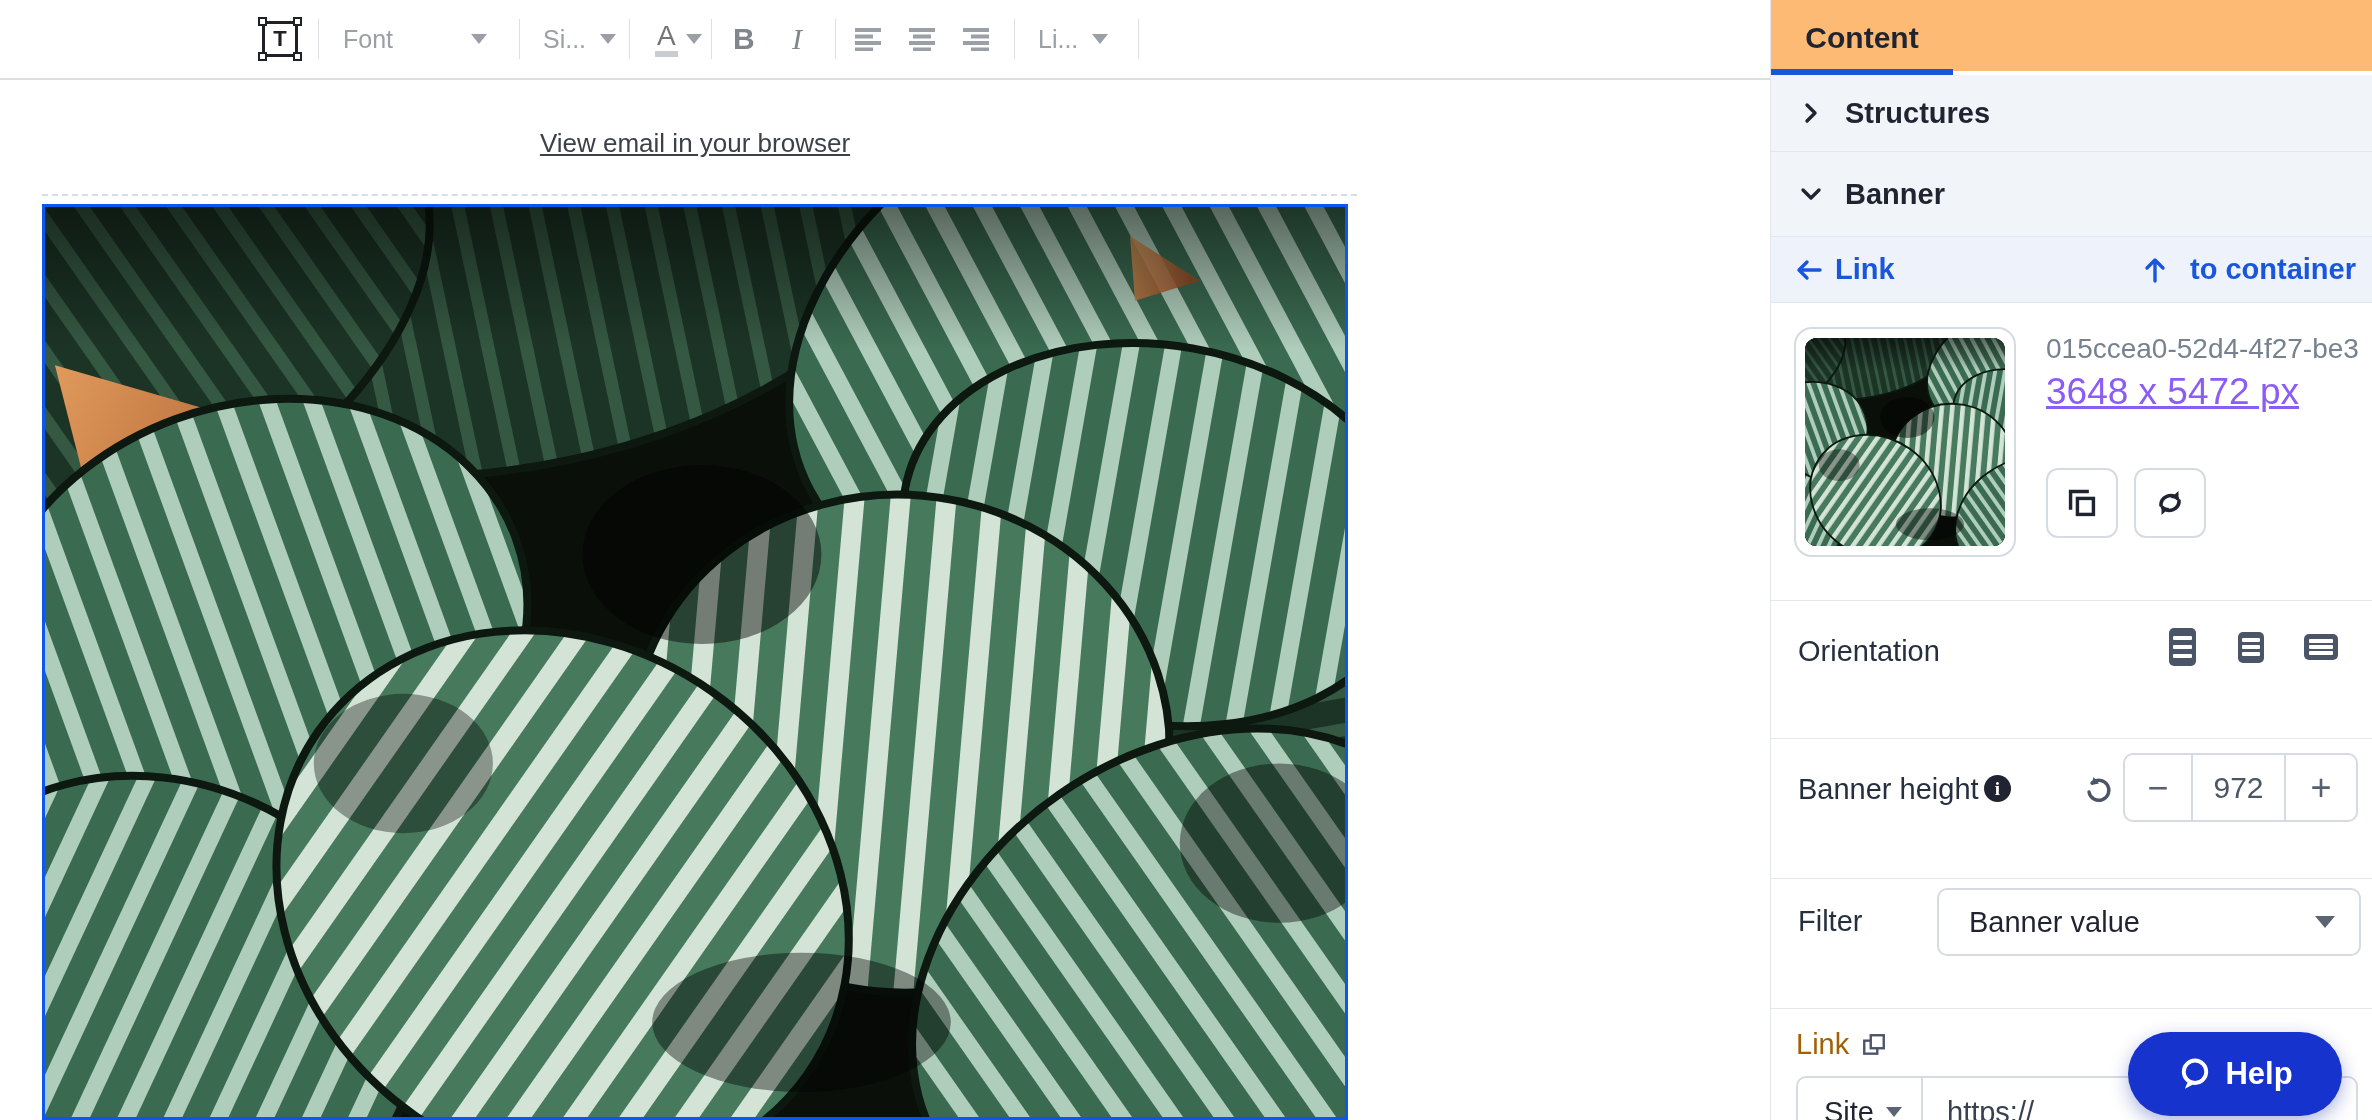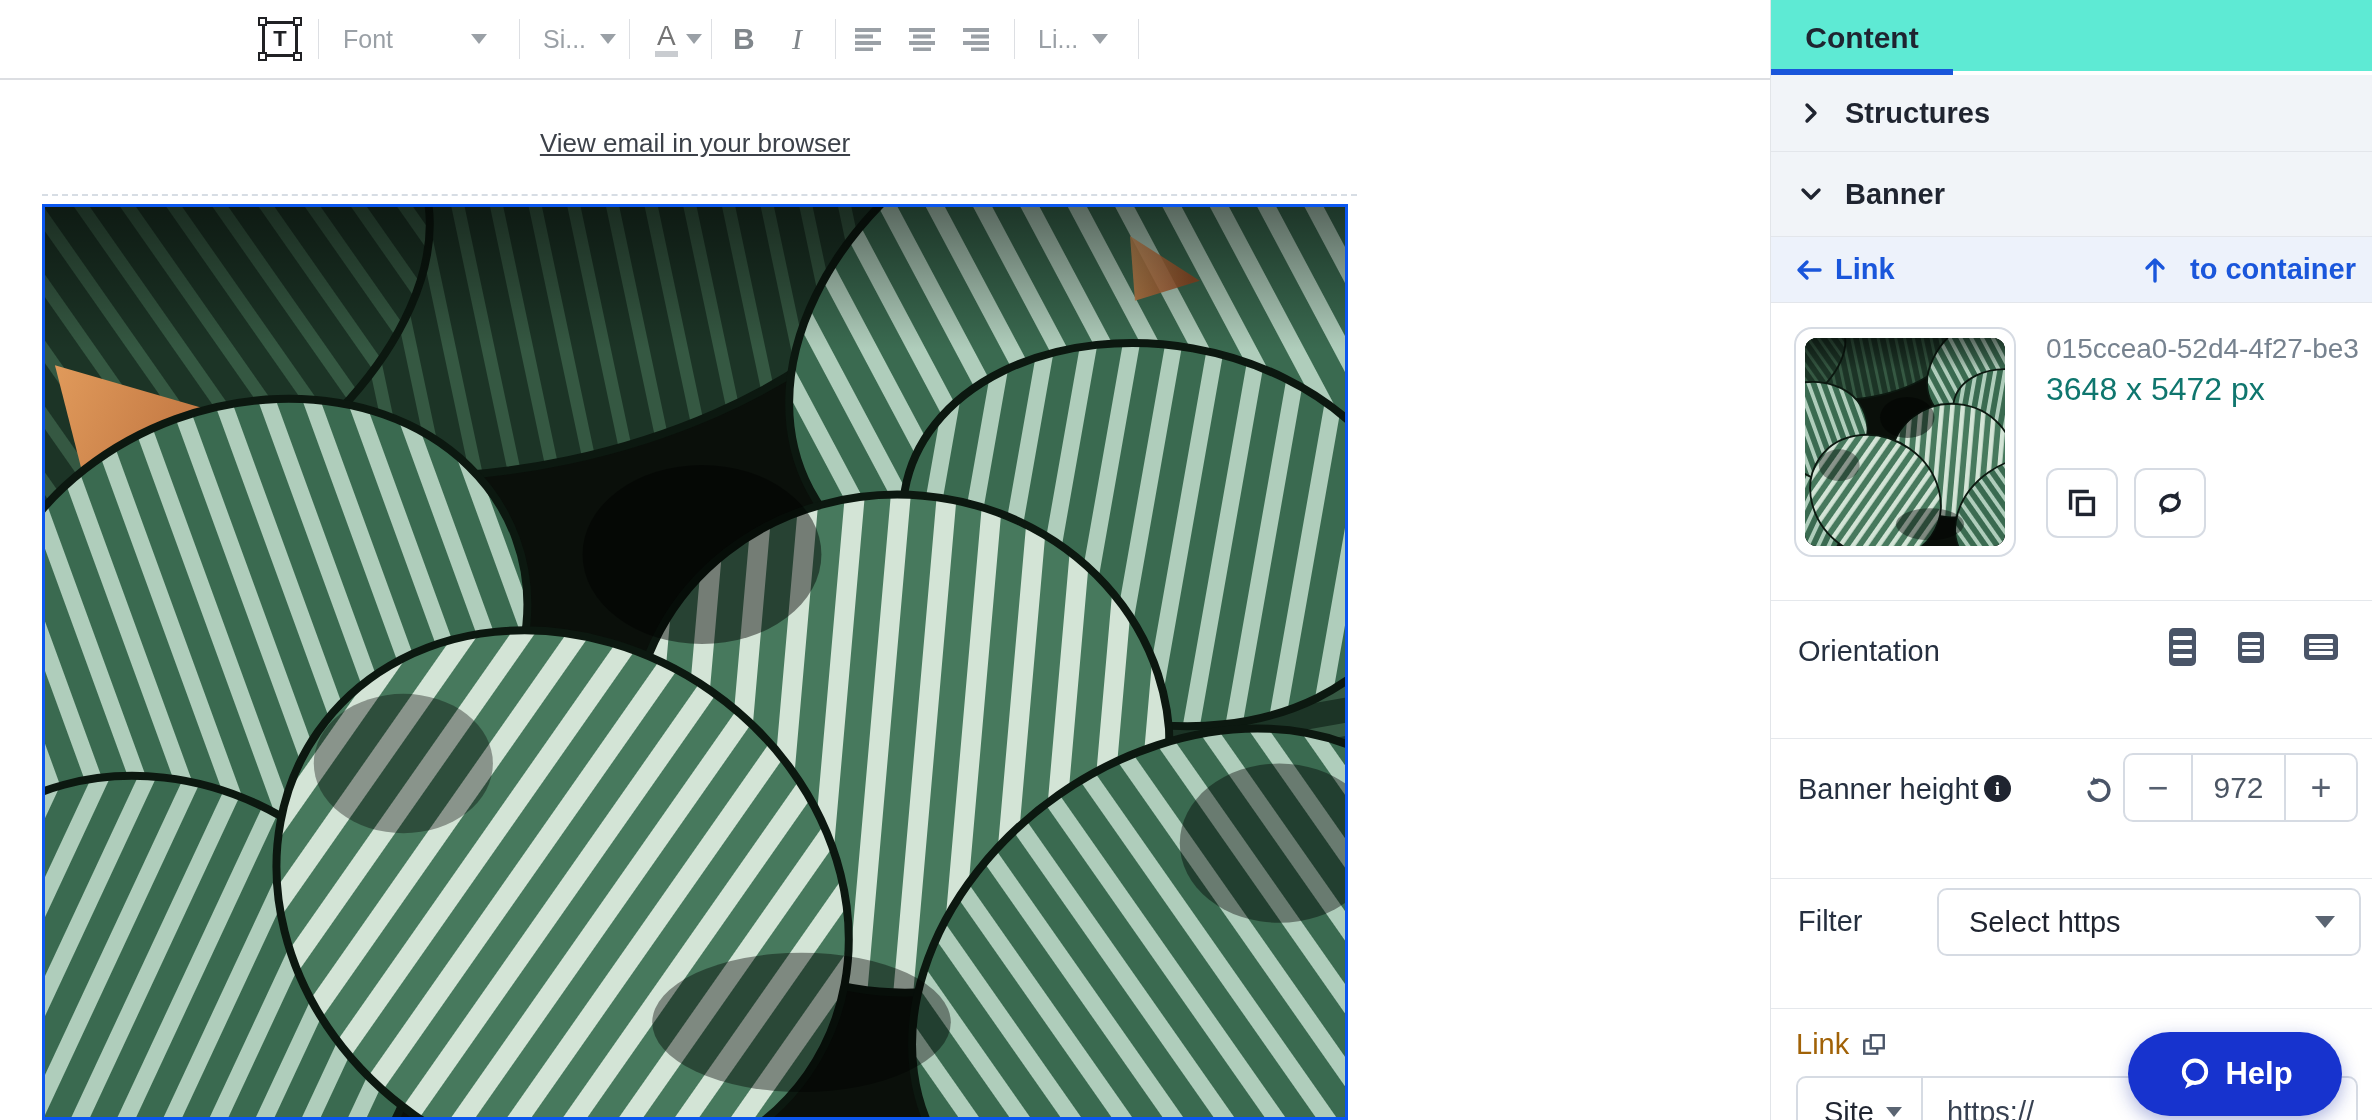--- a/index.html
+++ b/index.html
@@ -34,21 +34,21 @@
   .struct-dash { position:absolute; left:42px; top:194px; width:1315px; height:0;
                  border-top:2px dashed #D7DDE4; }
 
   .email-image { position:absolute; left:42px; top:204px; width:1306px; height:916px;
                  border:3px solid #0B57F0; background:#0A0F0A; overflow:hidden; }
   .email-image svg { display:block; }
 
   
   .sidebar { position:absolute; left:1770px; top:0; width:602px; height:1120px; background:#fff;
              border-left:1px solid #E2E5E9; }
-  .tabs { position:absolute; left:0; top:0; width:602px; height:71px; background:#5eead4; }
+  .tabs { position:absolute; left:0; top:0; width:602px; height:71px; background:#fdba74; }
   .tab { position:absolute; top:0; height:75px; display:flex; align-items:center; justify-content:center;
          font-size:30px; font-weight:600; cursor:pointer; }
   .tab.active { color:#1F2430; }
   .tab.inactive { color:#646E7E; }
   .tab.active::after { content:""; position:absolute; left:0; bottom:0; width:100%; height:6px; background:#1A56DB; }
   .tab.t0 { left:0; width:182px; }
   .tab.t1 { left:182px; width:200px; }
 
   .srow { position:absolute; left:0; width:602px; background:#F1F4F8; border-bottom:1px solid #E3E6EB;
           display:flex; align-items:center; cursor:pointer; }
@@ -63,21 +63,21 @@
   .tocontainer { position:absolute; right:17px; display:flex; align-items:center; cursor:pointer; }
   .tocontainer span { margin-left:22px; font-size:29px; font-weight:600; color:#1A56DB; }
 
   .panel { position:absolute; left:0; top:303px; width:602px; height:817px; background:#fff; }
 
   .thumb-card { position:absolute; left:23px; top:24px; width:222px; height:230px;
                 border:2px solid #D6DBE3; border-radius:18px; background:#fff; padding:9px; cursor:pointer; }
   .thumb-clip { width:200px; height:208px; border-radius:12px; overflow:hidden; background:#0A0F0A; }
   .img-name { position:absolute; left:275px; top:30px; width:315px; font-size:28px; color:#76828F;
               white-space:nowrap; overflow:hidden; }
-  .img-dims { position:absolute; left:275px; top:68px; width:315px; font-size:32px; color:#0f766e; }
+  .img-dims { position:absolute; left:275px; top:68px; width:315px; font-size:37px; color:#8b5cf6;text-decoration:underline; }
   .icon-btn { position:absolute; top:165px; width:72px; height:70px; border:2px solid #D6DBE3;
               border-radius:12px; background:#fff; display:flex; align-items:center; justify-content:center;
               cursor:pointer; }
   .icon-btn.b1 { left:275px; } .icon-btn.b2 { left:363px; }
 
   .divider { position:absolute; left:0; width:602px; height:0; border-top:1px solid #E5E8EC; }
   .d1{top:297px} .d2{top:435px} .d3{top:575px} .d4{top:705px}
 
   .prop-label { position:absolute; font-size:29px; color:#252F3F; }
 
@@ -374,21 +374,21 @@
       <div class="stepper">
         <div class="step-btn step-minus">−</div>
         <input class="step-val" readonly="" value="972" style="">
         <div class="step-btn step-plus">+</div>
       </div>
 
       <div class="divider d3"></div>
 
       <div class="prop-label" style="left:27px; top:602px">Filter</div>
       <div class="select">
-        <span class="sel-text">Select https</span>
+        <span class="sel-text">Banner value</span>
         <span class="sel-caret"></span>
       </div>
 
       <div class="divider d4"></div>
 
       <div class="link-row">
         <span class="ll">Link</span>
         <svg width="26" height="26" viewBox="0 0 24 24">
           <rect x="3" y="8" width="12" height="12" fill="none" stroke="#4A5568" stroke-width="2.2"></rect>
           <rect x="9" y="3" width="12" height="12" fill="#fff" stroke="#4A5568" stroke-width="2.2"></rect>

